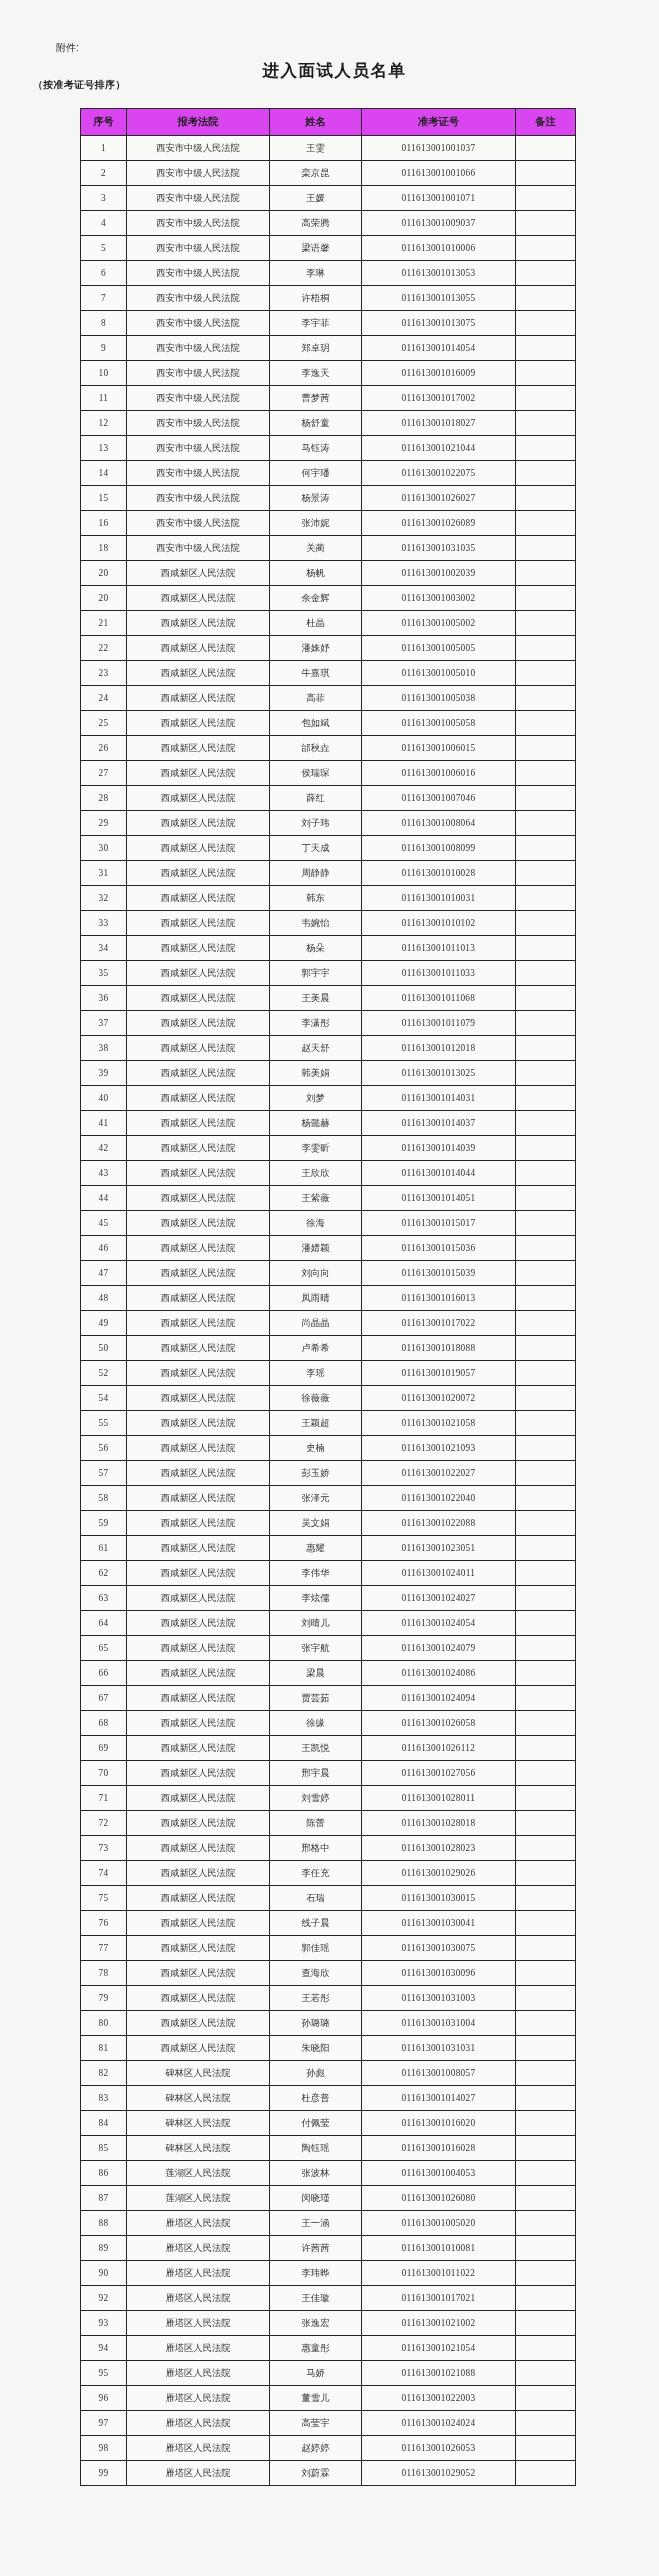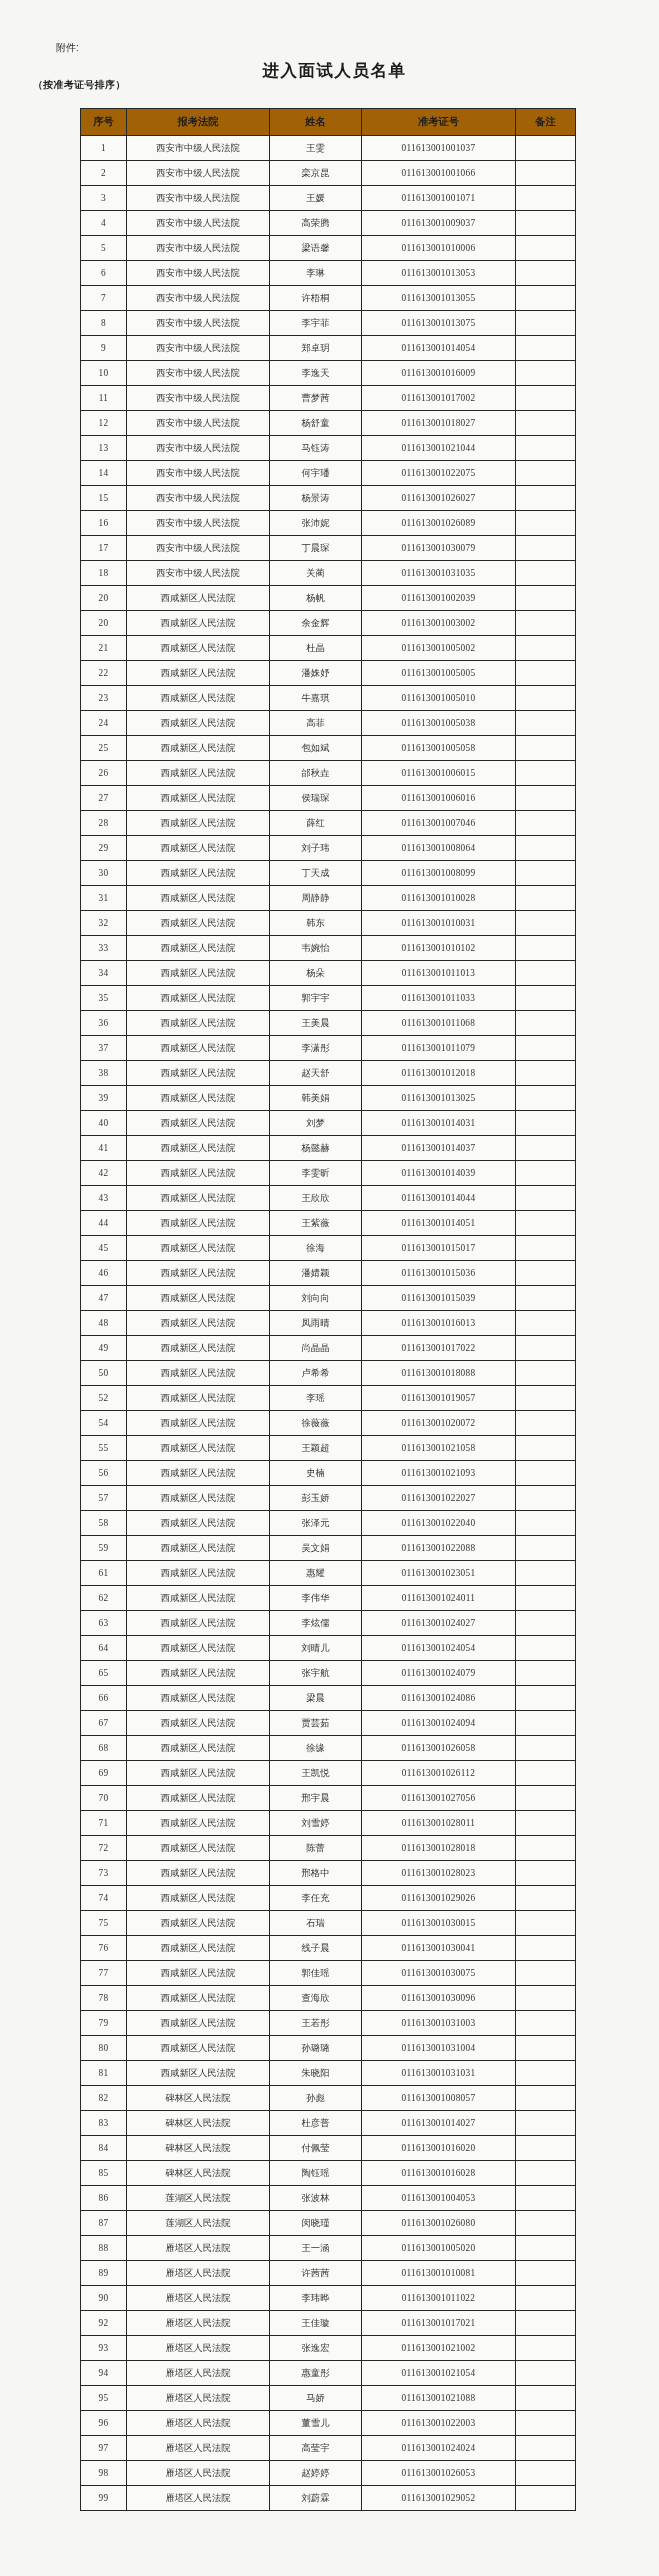--- a/index.html
+++ b/index.html
@@ -63,21 +63,21 @@
     padding:0 2.1px;
     overflow:hidden;
     white-space:nowrap;
   }
   table.roster th{
     height:26px;
     font-size:10.3px;
     font-weight:bold;
     font-family:"Liberation Sans","DejaVu Sans",sans-serif;
     color:#1e1e1e;
-    background:#a16207;
+    background:#d946ef;
   }
   table.roster td{
     height:24px;
     font-size:9.3px;
     color:#333333;
     background:#fafaf8;
   }
   table.roster td.num{
     font-size:9.3px;
     letter-spacing:0.3px;
@@ -220,27 +220,20 @@
           <td></td>
         </tr>
         <tr>
           <td class="num">16</td>
           <td>西安市中级人民法院</td>
           <td>张沛妮</td>
           <td class="num">011613001026089</td>
           <td></td>
         </tr>
         <tr>
-          <td class="num">17</td>
-          <td>西安市中级人民法院</td>
-          <td>丁晨琛</td>
-          <td class="num">011613001030079</td>
-          <td></td>
-        </tr>
-        <tr>
           <td class="num">18</td>
           <td>西安市中级人民法院</td>
           <td>关蔺</td>
           <td class="num">011613001031035</td>
           <td></td>
         </tr>
         <tr>
           <td class="num">20</td>
           <td>西咸新区人民法院</td>
           <td>杨帆</td>

